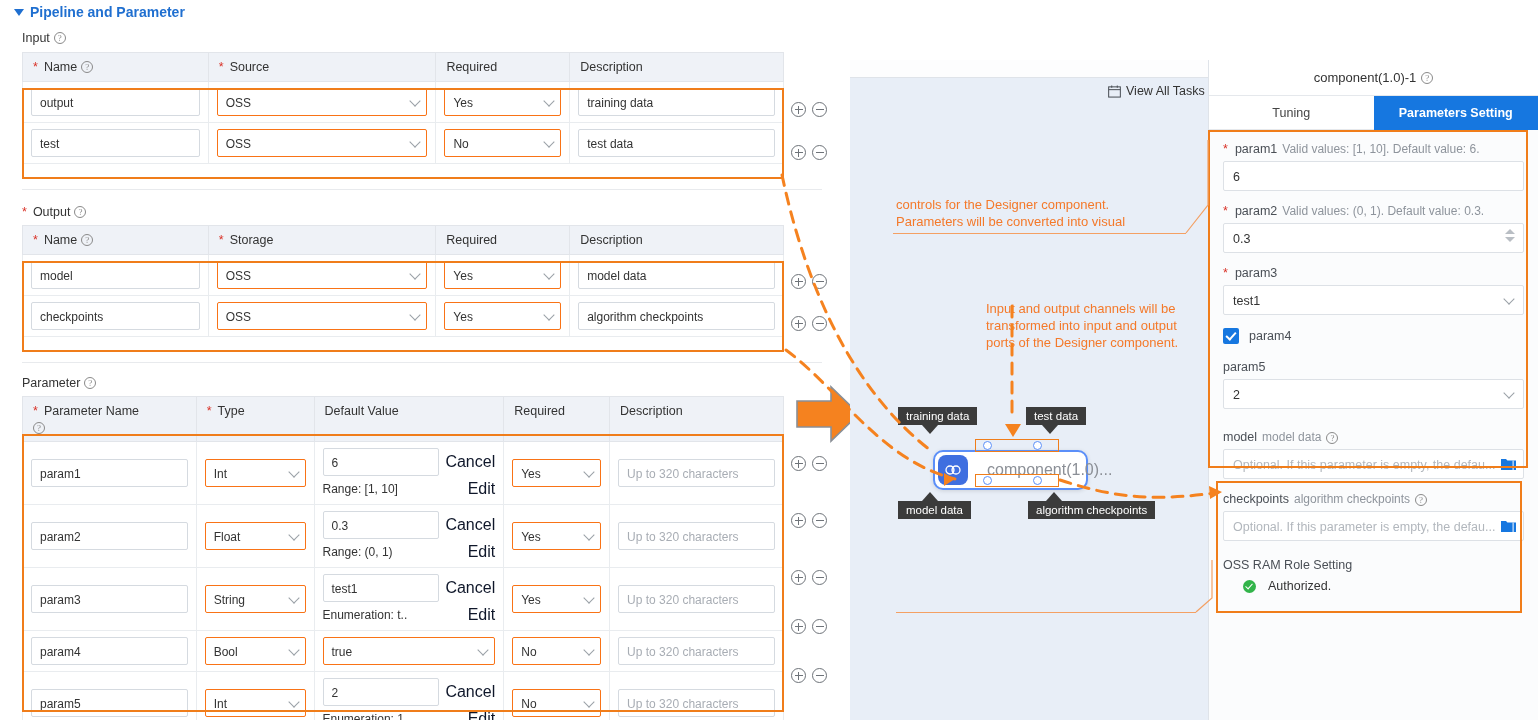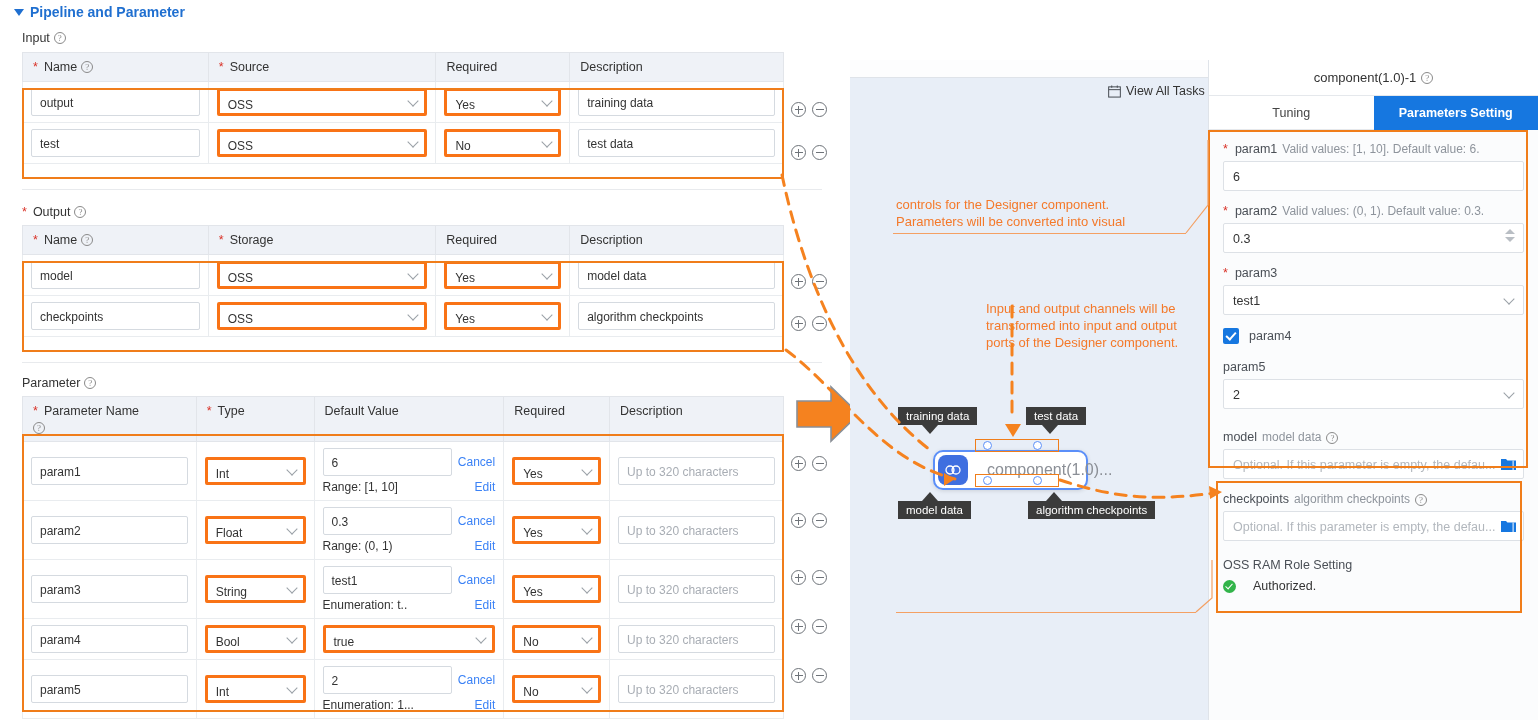--- a/index.html
+++ b/index.html
@@ -56,21 +56,21 @@
   .inp {
     width: 100%; height: 28px; line-height: 28px;
     border: 1px solid #d5dae0; background: #fff;
     font-size: 12px; color: #333; padding: 0 8px;
     border-radius: 2px; display: block;
     white-space: nowrap; overflow: hidden;
   }
   .inp.ph { color: #a8adb4; }
   .sel {
     width: 100%; height: 28px;
-    border: 3px solid #f97316; background: #fff;
+    border: 1px solid #f97316; background: #fff;
     font-size: 12px; color: #333; padding: 0 22px 0 8px;
     border-radius: 2px; position: relative;
     line-height: 28px; white-space: nowrap; overflow: hidden;
   }
   .sel .chev {
     position: absolute; right: 7px; top: 50%;
     width: 8px; height: 8px; margin-top: -5px;
     border-right: 1.4px solid #9aa0a7;
     border-bottom: 1.4px solid #9aa0a7;
     transform: rotate(45deg);
@@ -97,21 +97,21 @@
   }
 
   .dv-cell { position: relative; }
   .dv-top { display: flex; align-items: center; gap: 6px; }
   .dv-input {
     flex: 1; height: 28px; line-height: 28px;
     border: 1px solid #d5dae0; background: #fff;
     font-size: 12px; color: #333; padding: 0 8px; border-radius: 2px;
     white-space: nowrap; overflow: hidden;
   }
-  .lnk { color: #3b82f6; font-size: 12px; cursor: pointer; white-space: nowrap; }
+  .lnk { color: #0f172a; font-size: 16px; cursor: pointer; white-space: nowrap; }
   .dv-bot {
     display: flex; align-items: center; justify-content: space-between;
     margin-top: 4px; font-size: 12px; color: #333;
   }
   .thin-rule { position: absolute; background: #e8eaed; height: 1px; }
 
   
   .big-arrow { position: absolute; left: 795px; top: 383px; width: 66px; height: 62px; }
 
   
@@ -224,21 +224,21 @@
     width: 13px; height: 13px; border-radius: 50%; background: #32b44a;
     position: relative; display: inline-block; flex: none;
   }
   .ok-badge::after {
     content: ""; position: absolute; left: 4px; top: 2px; width: 3px; height: 6px;
     border-right: 1.8px solid #fff; border-bottom: 1.8px solid #fff;
     transform: rotate(42deg);
   }
   .oss-sec { padding: 4px 14px; }
   .oss-title { font-size: 12.5px; color: #4a4f56; margin-bottom: 7px; }
-  .oss-auth { display: flex; align-items: center; gap: 17px; font-size: 12.5px; color: #333; }
+  .oss-auth { display: flex; align-items: center; gap: 12px; font-size: 12.5px; color: #333; margin-left: 20px; }
 
   svg.overlay { position: absolute; left: 0; top: 0; width: 1538px; height: 720px;
                 pointer-events: none; z-index: 30; }
 </style>
 </head>
 <body>
 
 <div id="root">
 
   <div class="left-panel">

